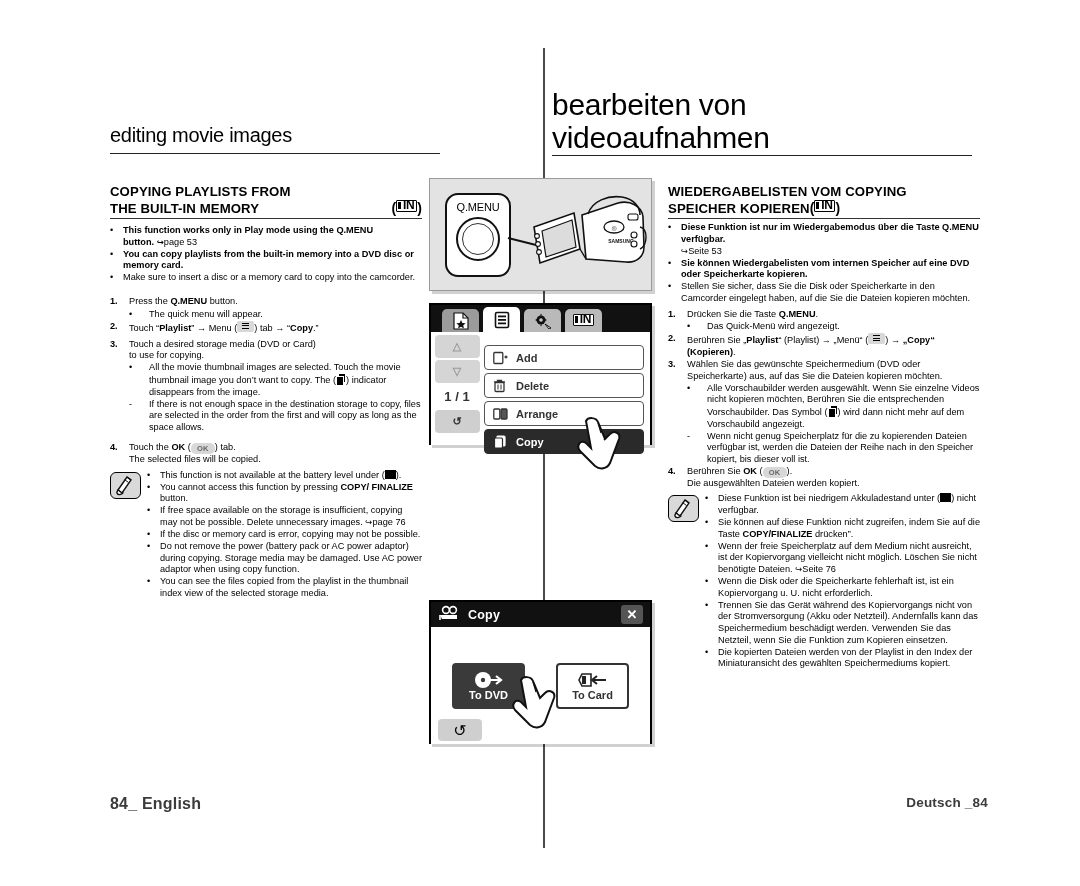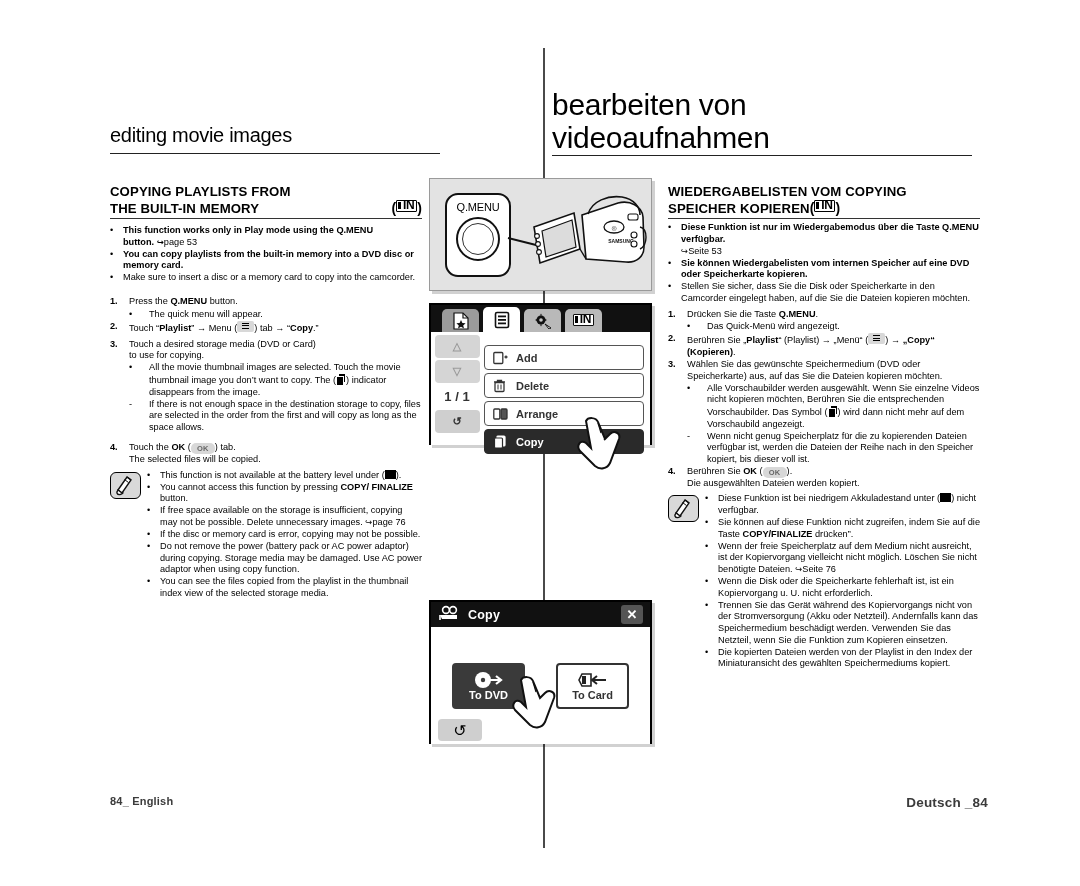--- a/index.html
+++ b/index.html
@@ -232,21 +232,21 @@
   }
   .xbtn {
     width:22px; height:19px; background:#555; border-radius:3px; color:#fff;
     display:flex; align-items:center; justify-content:center; font-size:13px; font-weight:bold;
     margin-left:auto;
   }
 
   
   .foot-left {
     position:absolute; left:110px; top:795px;
-    font-size:11px; font-weight:bold; color:#3b3b3b; letter-spacing:0.2px;
+    font-size:16px; font-weight:bold; color:#3b3b3b; letter-spacing:0.2px;
   }
   .foot-right {
     position:absolute; right:92px; top:795px;
     font-size:13.5px; font-weight:bold; color:#3b3b3b; letter-spacing:0.2px;
   }
 </style>
 </head>
 <body>
 
 <div class="spine"></div>

